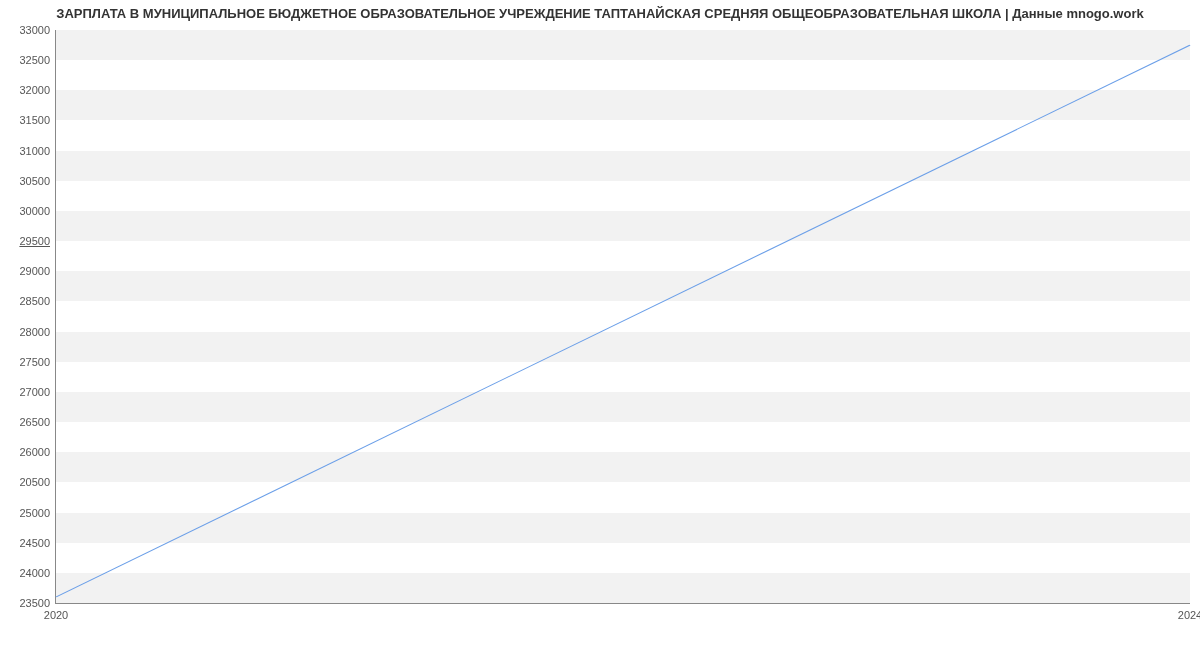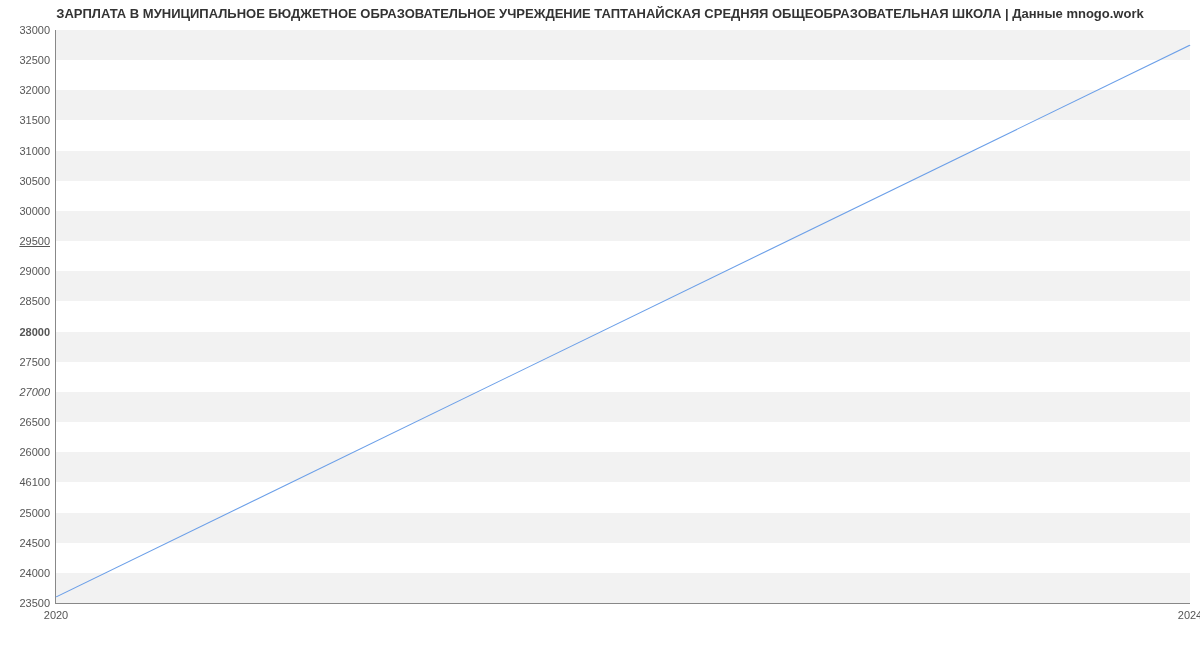--- a/index.html
+++ b/index.html
@@ -28,26 +28,26 @@
       <div class="band" style="top: 73.6842%; height: 5.26316%;"></div>
       <div class="band" style="top: 84.2105%; height: 5.26316%;"></div>
       <div class="band" style="top: 94.7368%; height: 5.26316%;"></div>
     <svg class="lineplot" viewBox="0 0 1000 1000" preserveAspectRatio="none">
       <path id="series0" class="series-line" d="M0 989.4736842105262 L1000 26.31578947368418 " style="stroke: rgb(107, 159, 232);"></path>
     </svg>
   <div class="ytick" style="top: 100%;">23500</div>
       <div class="ytick" style="top: 94.7368%;">24000</div>
       <div class="ytick" style="top: 89.4737%;">24500</div>
       <div class="ytick" style="top: 84.2105%;">25000</div>
-      <div class="ytick" style="top: 78.9474%;">46100</div>
+      <div class="ytick" style="top: 78.9474%;">20500</div>
       <div class="ytick" style="top: 73.6842%;">26000</div>
       <div class="ytick" style="top: 68.4211%;">26500</div>
-      <div class="ytick" style="top: 63.1579%; font-style: italic;">27000</div>
+      <div class="ytick" style="top: 63.1579%;">27000</div>
       <div class="ytick" style="top: 57.8947%;">27500</div>
-      <div class="ytick" style="top: 52.6316%; font-weight: bold;">28000</div>
+      <div class="ytick" style="top: 52.6316%;">28000</div>
       <div class="ytick" style="top: 47.3684%;">28500</div>
       <div class="ytick" style="top: 42.1053%; margin-left: 24px;">29000</div>
       <div class="ytick" style="top: 36.8421%; text-decoration: underline;">29500</div>
       <div class="ytick" style="top: 31.5789%;">30000</div>
       <div class="ytick" style="top: 26.3158%;">30500</div>
       <div class="ytick" style="top: 21.0526%;">31000</div>
       <div class="ytick" style="top: 15.7895%;">31500</div>
       <div class="ytick" style="top: 10.5263%;">32000</div>
       <div class="ytick" style="top: 5.26316%;">32500</div>
       <div class="ytick" style="top: 0%;">33000</div>

